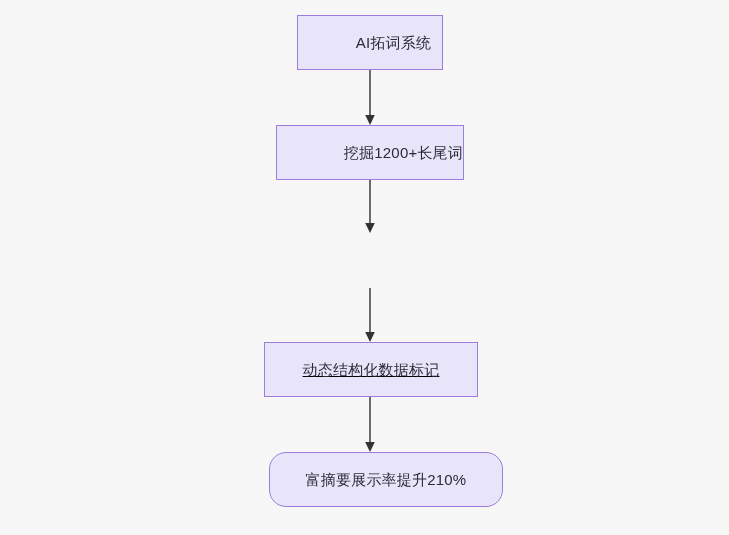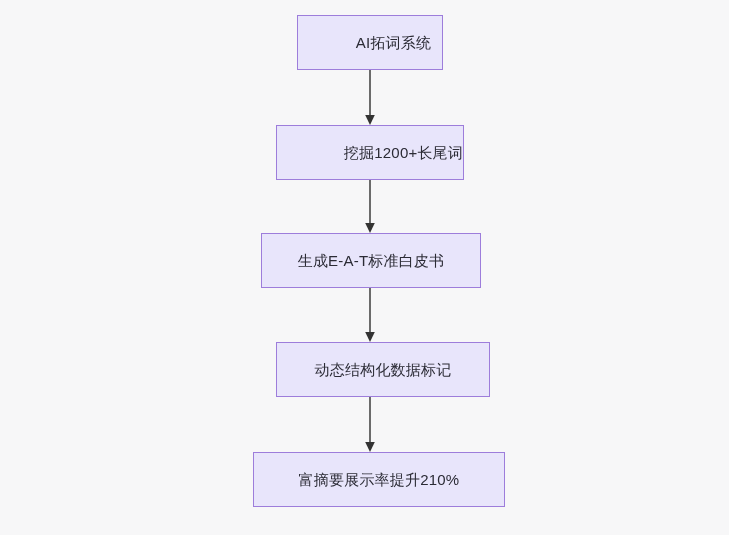--- a/index.html
+++ b/index.html
@@ -79,25 +79,22 @@
   </div>
 
   <div class="node" style="left:297px; top:15px; width:146px;padding-left:47px;">
     <span class="node-label">AI拓词系统</span>
   </div>
 
   <div class="node" style="left:276px; top:125px; width:188px;justify-content:flex-end;">
     <span class="node-label">挖掘1200+长尾词</span>
   </div>
 
-  <div class="node" style="left:261px; top:233px; width:220px;">
-    <span class="node-label">生成E-A-T标准白皮书</span>
-  </div>
 
-  <div class="node" style="left:276px; top:342px; width:214px;">
+  <div class="node" style="left:264px; top:342px; width:214px;text-decoration:underline;">
     <span class="node-label">动态结构化数据标记</span>
   </div>
 
-  <div class="node" style="left:253px; top:452px; width:252px;">
+  <div class="node" style="left:269px; top:452px; width:234px;border-radius:17px;">
     <span class="node-label">富摘要展示率提升210%</span>
   </div>
 
 </div>
 
 </body></html>

